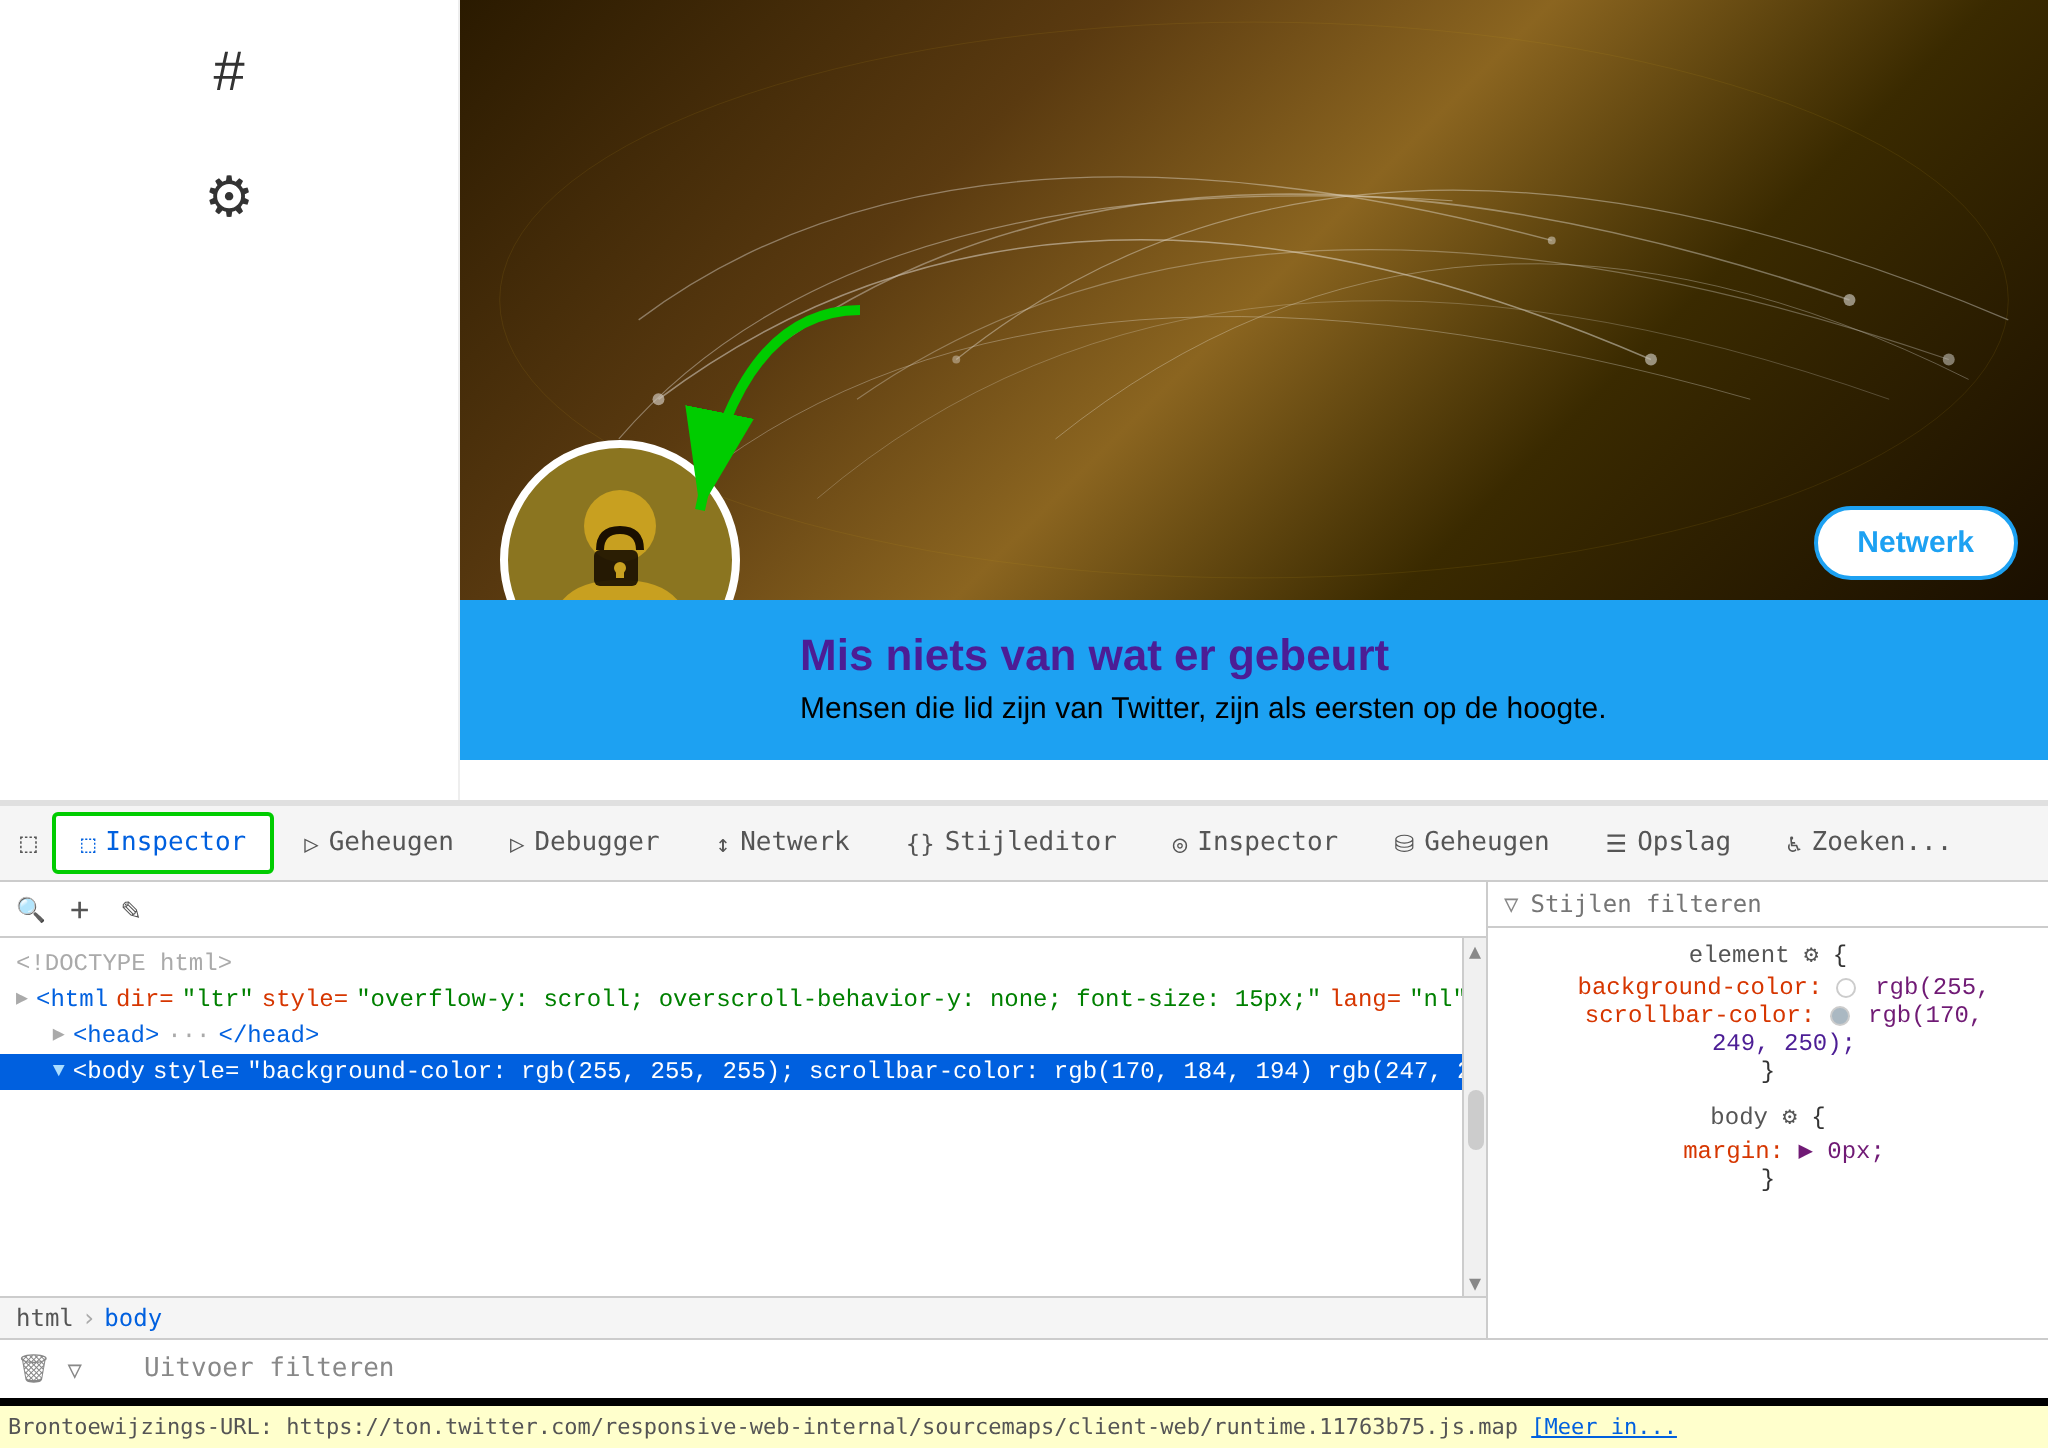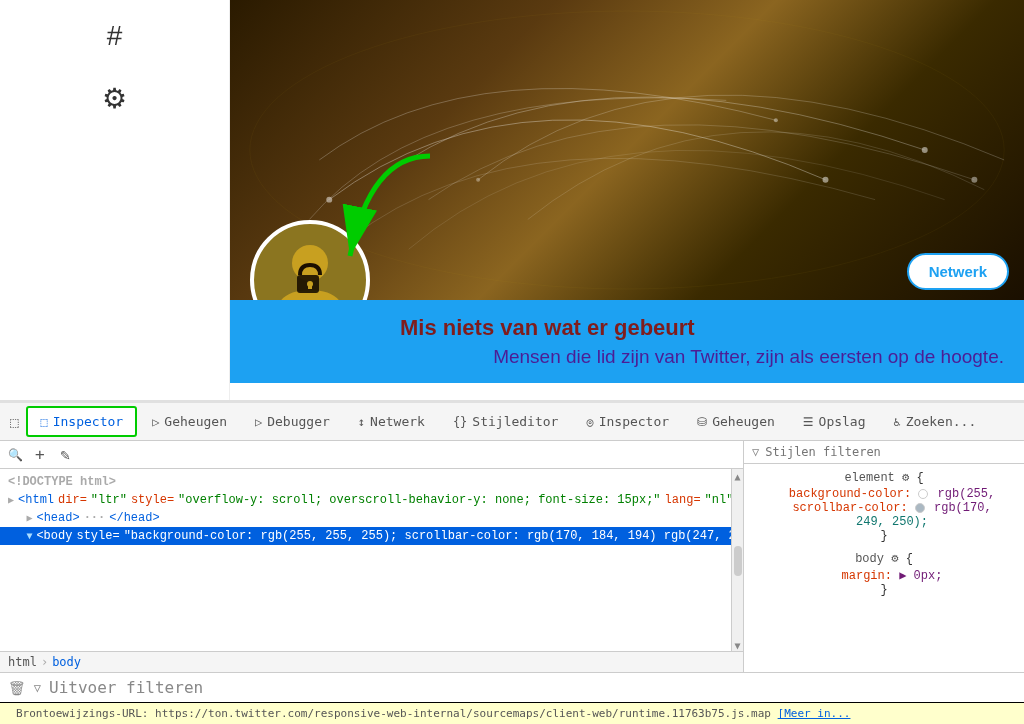--- a/index.html
+++ b/index.html
@@ -108,30 +108,29 @@
     }
 
     
     .blue-section {
       background: #1da1f2;
       padding: 15px 20px 15px 170px;
       min-height: 80px;
     }
 
     .blue-section h2 {
-      color: #7f1d1d;
+      color: #4c1d95;
       font-size: 22px;
       font-weight: bold;
       margin-bottom: 5px;
     }
 
     .blue-section p {
-      color: #4c1d95;
-      font-size: 19px;
-      text-align: right;
+      color: #000000;
+      font-size: 15px;
     }
 
     
     .devtools {
       flex: 1;
       background: #fff;
       border-top: 3px solid #e0e0e0;
       display: flex;
       flex-direction: column;
       font-family: monospace;
@@ -249,21 +248,21 @@
 
     .html-arrow {
       color: #aaa;
       cursor: pointer;
       font-size: 10px;
     }
 
     .tag { color: #0060df; }
     .attr-name { color: #d63600; }
     .attr-val { color: #008000; }
-    .comment { color: #aaa; font-weight: bold; }
+    .comment { color: #aaa; }
 
     
     .scroll-track {
       width: 12px;
       background: #f0f0f0;
       border-left: 1px solid #ccc;
       display: flex;
       flex-direction: column;
       align-items: center;
       padding-top: 2px;
@@ -355,22 +354,22 @@
 
     .breadcrumb-item.current {
       color: #0060df;
     }
 
     .breadcrumb-sep { color: #aaa; }
 
     
     .source-map-bar {
       background: #ffffcc;
-      border-top: 1px solid #000000;
-      padding: 4px 16px;
+      border-top: 4px solid #000000;
+      padding: 4px 4px;
       font-size: 11px;
       color: #555;
       font-family: monospace;
       white-space: nowrap;
       overflow: hidden;
     }
 
     .source-map-bar a { color: #0060df; text-decoration: underline; }
 
     
@@ -586,42 +585,42 @@
             <div class="css-prop">
               <span class="attr-name">background-color:</span>
               <span class="color-dot" style="background: #ffffff; border: 1px solid #ccc;"></span>
               <span class="css-val"> rgb(255,</span>
             </div>
             <div class="css-prop">
               <span class="attr-name">scrollbar-color:</span>
               <span class="color-dot" style="background: #aab8c2;"></span>
               <span class="css-val"> rgb(170,</span>
             </div>
-            <div style="padding-left:16px; font-size:12px; color:#0f766e;">249, 250);</div>
+            <div style="padding-left:16px; font-size:12px; color:#4c1d95;">249, 250);</div>
             <div class="css-brace">}</div>
           </div>
 
           <div class="css-rule">
             <div class="css-selector">
               body <span class="gear-icon">⚙</span> <span class="css-brace">{</span>
             </div>
             <div class="css-prop">
               <span class="attr-name">margin:</span>
               <span class="css-val"> ▶ 0px;</span>
             </div>
             <div class="css-brace">}</div>
           </div>
         </div>
       </div>
     </div>
 
     <div class="devtools-bottom-bar">
       <span class="trash-icon">🗑</span>
       <span class="filter-label">▽</span>
-      <span style="font-size:16px; color:#888;">Uitvoer filteren</span>
+      <span style="font-size:13px; color:#888;margin-left:23px;">Uitvoer filteren</span>
     </div>
 
     <div class="source-map-bar">
       <span>Brontoewijzings-URL: https://ton.twitter.com/responsive-web-internal/sourcemaps/client-web/runtime.11763b75.js.map</span>
       <a href="#">[Meer in...</a>
     </div>
   </div>
 </div>
 
 </body></html>

